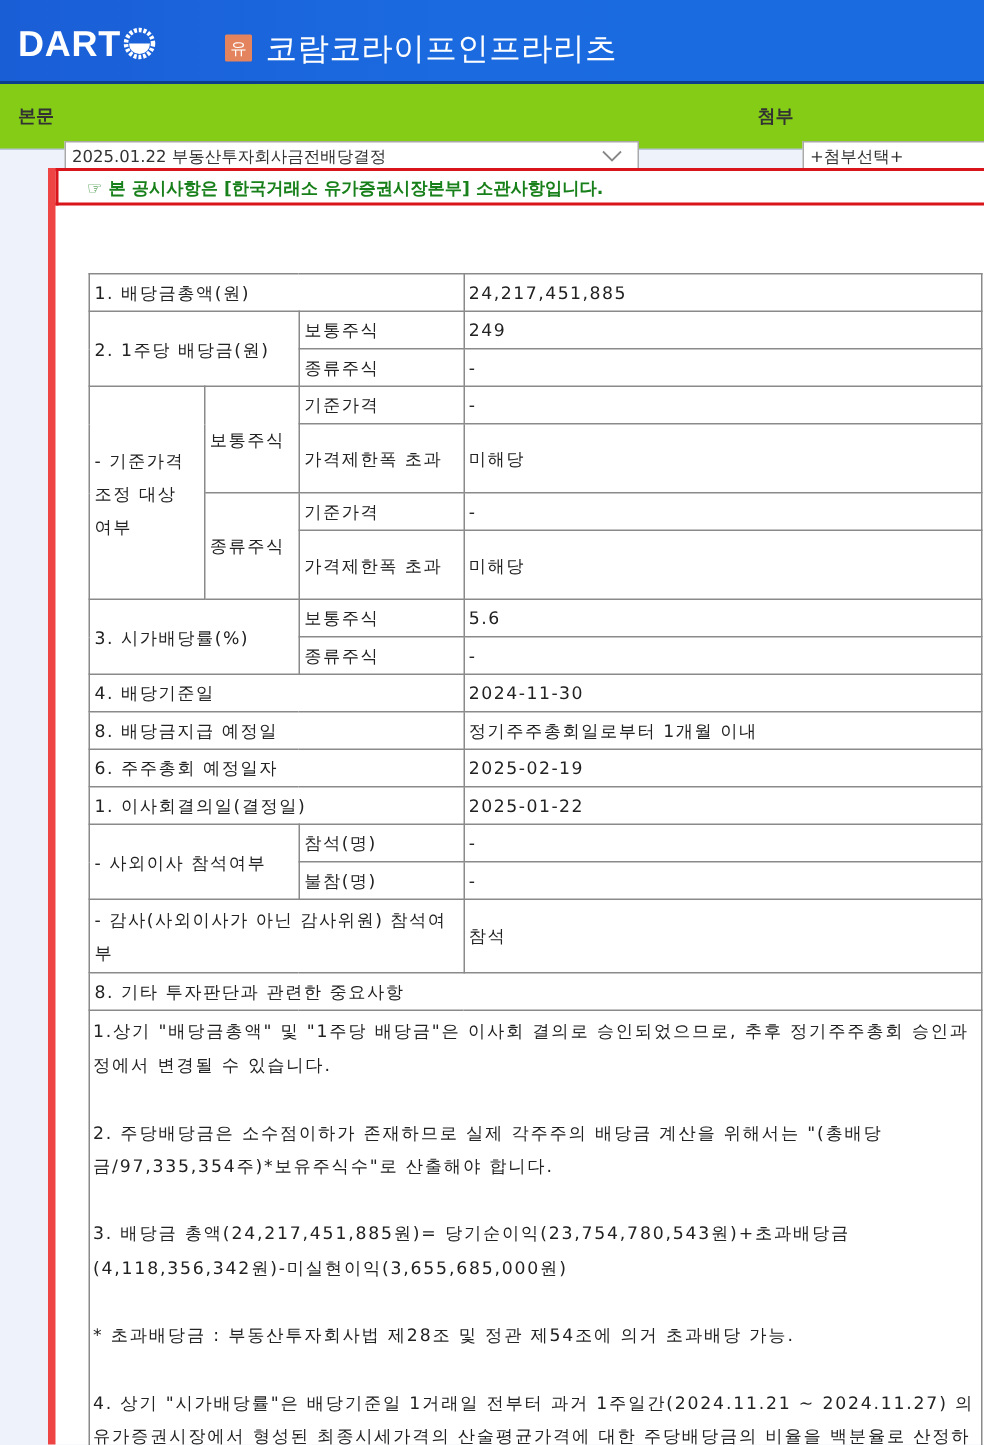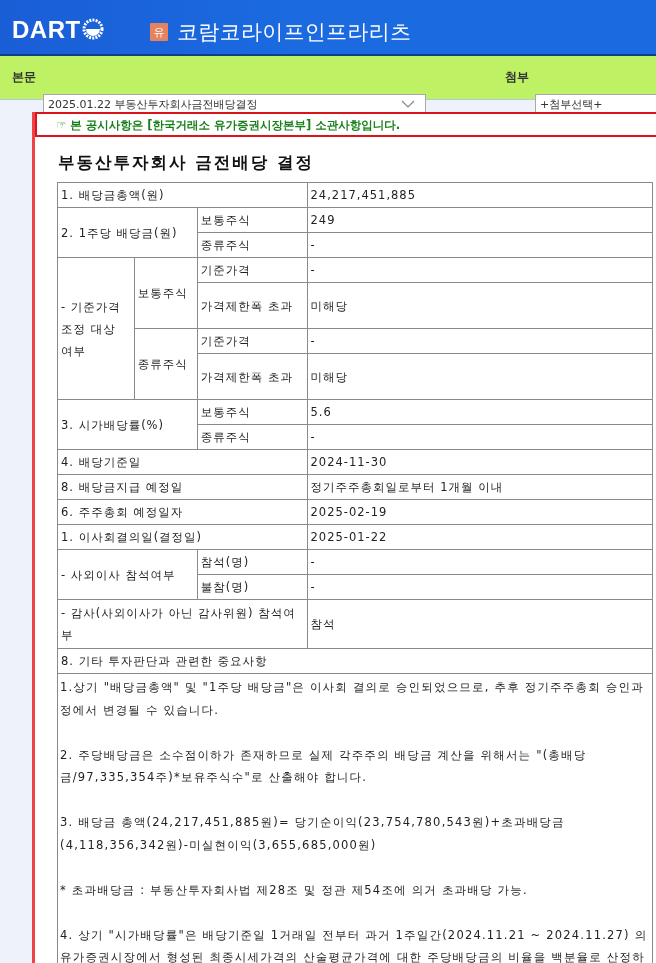--- a/index.html
+++ b/index.html
@@ -7,25 +7,25 @@
   .header {
     position: absolute; left: 0; top: 0; width: 656px; height: 56px;
     background: linear-gradient(90deg, #1a5ed6 0%, #1b6ae0 45%, #1a6be0 100%);
     border-bottom: 2px solid #0e3f8c;
   }
   .logo { position: absolute; left: 12px; top: 16px; color: #fff; font-family: "Liberation Sans", sans-serif; font-weight: bold; font-size: 24px; letter-spacing: 0.5px; display: flex; align-items: center; justify-content: center; }
   .logo-mark { width: 22px; height: 22px; margin-left: 1px; position: relative; top: -1px; }
   .company { position: absolute; left: 150px; top: 18px; display: flex; align-items: center; }
   .badge { width: 18px; height: 18px; background: #e3845f; color: #fff; font-size: 11px; display: flex; align-items: center; justify-content: center; margin-right: 9px; border-radius: 1px; }
   .company-name { color: #fff; font-size: 21px; font-weight: normal; letter-spacing: 0.3px; }
-  .toolbar { position: absolute; left: 0; top: 56px; width: 656px; height: 44px; background: #bef264; border-bottom: 1px solid #b9c6d9; }
+  .toolbar { position: absolute; left: 0; top: 56px; width: 656px; height: 44px; background: #84cc16; border-bottom: 1px solid #b9c6d9; }
   .tb-label { position: absolute; top: 13px; font-size: 12px; font-weight: bold; color: #333; }
   .select { position: absolute; top: 11px; height: 20px; background: #fff; border: 1px solid #a9a9a9; font-size: 11px; color: #333; padding: 2px 0 0 4px; white-space: nowrap; overflow: hidden; margin-top: 27px; }
   .chev { position: absolute; right: 10px; top: 3px; width: 14px; height: 12px; }
-  .content { position: absolute; left: 32px; top: 112px; width: 624px; height: 851px; background: #fff; border-left: 3px solid #ef4444; }
+  .content { position: absolute; left: 32px; top: 112px; width: 624px; height: 851px; background: #fff; border-left: 5px solid #ef4444; }
   .notice { position: absolute; left: 0; top: 0; width: 624px; height: 25px; border: 2px solid #d9141b; border-right: none; color: #18801a; font-size: 11.5px; font-weight: bold; padding: 4px 0 0 19px; white-space: nowrap; }
   .title { position: absolute; left: 23px; top: 40px; font-size: 16.5px; font-weight: bold; color: #111; letter-spacing: 2px; }
   table { position: absolute; left: 22px; top: 70px; width: 596px; border-collapse: collapse; font-size: 11.5px; color: #222; letter-spacing: 1px; }
   td { border: 1px solid #8a8a8a; padding: 2px 3px; vertical-align: middle; line-height: 20px; }
   .h24 { height: 24px; }
   .free { line-height: 22.5px; padding: 2px 2px; vertical-align: top; letter-spacing: 1.2px; }
   .para { min-height: 22.5px; }
 </style>
 </head>
 <body>
@@ -53,21 +53,20 @@
       </svg>
   </div>
   <span class="tb-label" style="left:505px;">첨부</span>
   <div class="select" style="left:535px; width:121px; border-right:none;">
     <span>+첨부선택+</span>
   </div>
 </div>
 
 <div class="content">
   <div class="notice">☞ 본 공시사항은 [한국거래소 유가증권시장본부] 소관사항입니다.</div>
-  <div class="title">부동산투자회사 금전배당 결정</div>
 
   <table>
     <colgroup>
       <col style="width:77px">
         <col style="width:63px">
         <col style="width:110px">
         <col style="width:346px">
     </colgroup>
     <tbody>
         <tr class="h24">

